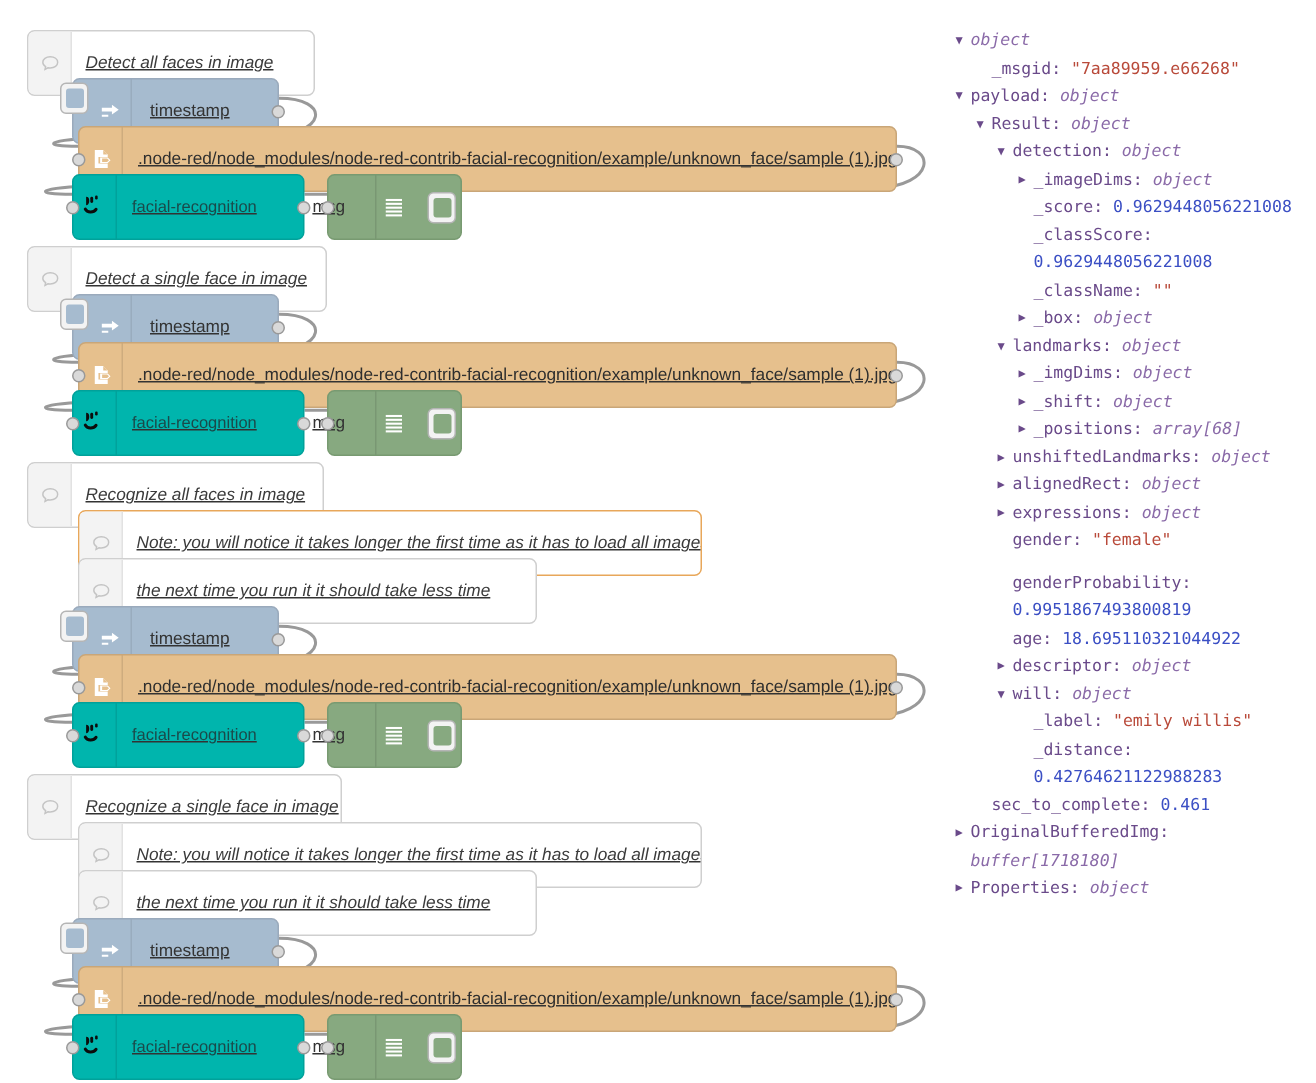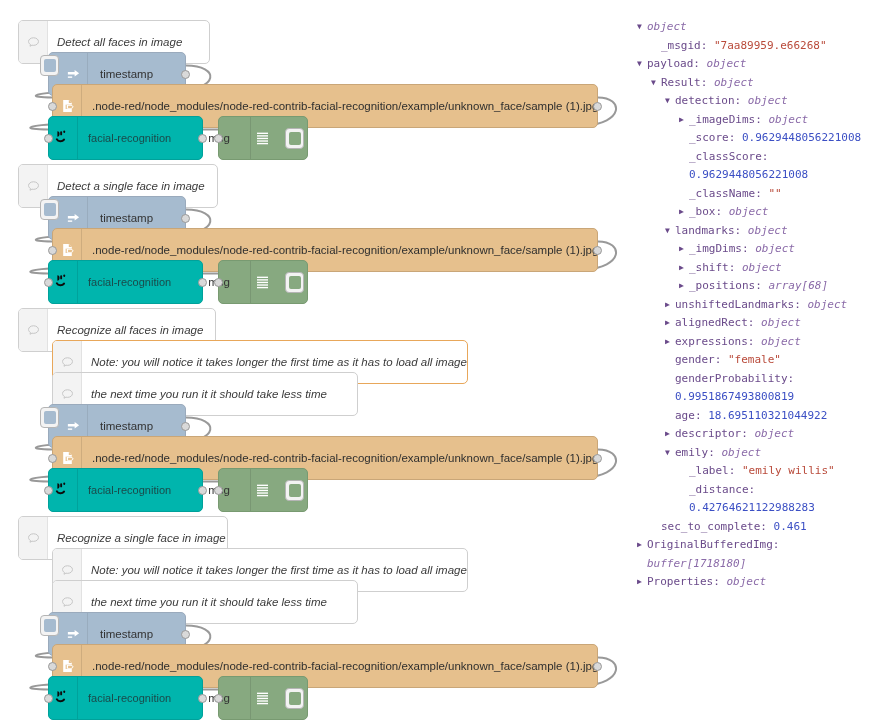--- a/index.html
+++ b/index.html
@@ -34,20 +34,21 @@
     position: absolute;
     box-sizing: border-box;
     border-radius: 5px;
     border: 1px solid #999;
     display: flex;
     align-items: center;
     height: 44px;
     font-size: 11.5px;
     color: #333;
     z-index: 5;
+    text-decoration: underline;
   }
 
   
   .node.comment {
     background: #ffffff;
     border: 1px solid #cfcfcf;
     border-radius: 5px;
     overflow: hidden;
   }
   .node.comment.selected {
@@ -639,35 +640,35 @@
           <span class="jcontent"><span class="jkey">alignedRect</span><span class="jsep">:</span> <span class="jtype">object</span></span>
         </div>
         <div class="jrow" style="padding-left: 45px;">
           <span class="tri">▶</span>
           <span class="jcontent"><span class="jkey">expressions</span><span class="jsep">:</span> <span class="jtype">object</span></span>
         </div>
         <div class="jrow" style="padding-left: 45px;">
           <span class="tri blank">&nbsp;</span>
           <span class="jcontent"><span class="jkey">gender</span><span class="jsep">:</span> <span class="jstr">"female"</span></span>
         </div>
-        <div class="jrow" style="padding-left: 45px;">
+        <div class="jrow" style="padding-left: 45px; margin-top: 10px;">
           <span class="tri blank">&nbsp;</span>
           <span class="jcontent"><span class="jkey">genderProbability</span><span class="jsep">:</span> <span class="jnum wrapline">0.9951867493800819</span></span>
         </div>
         <div class="jrow" style="padding-left: 45px;">
           <span class="tri blank">&nbsp;</span>
           <span class="jcontent"><span class="jkey">age</span><span class="jsep">:</span> <span class="jnum">18.695110321044922</span></span>
         </div>
         <div class="jrow" style="padding-left: 45px;">
           <span class="tri">▶</span>
           <span class="jcontent"><span class="jkey">descriptor</span><span class="jsep">:</span> <span class="jtype">object</span></span>
         </div>
         <div class="jrow" style="padding-left: 45px;">
           <span class="tri">▼</span>
-          <span class="jcontent"><span class="jkey">emily</span><span class="jsep">:</span> <span class="jtype">object</span></span>
+          <span class="jcontent"><span class="jkey">will</span><span class="jsep">:</span> <span class="jtype">object</span></span>
         </div>
         <div class="jrow" style="padding-left: 59px;">
           <span class="tri blank">&nbsp;</span>
           <span class="jcontent"><span class="jkey">_label</span><span class="jsep">:</span> <span class="jstr">"emily willis"</span></span>
         </div>
         <div class="jrow" style="padding-left: 59px;">
           <span class="tri blank">&nbsp;</span>
           <span class="jcontent"><span class="jkey">_distance</span><span class="jsep">:</span> <span class="jnum wrapline">0.42764621122988283</span></span>
         </div>
         <div class="jrow" style="padding-left: 31px;">

